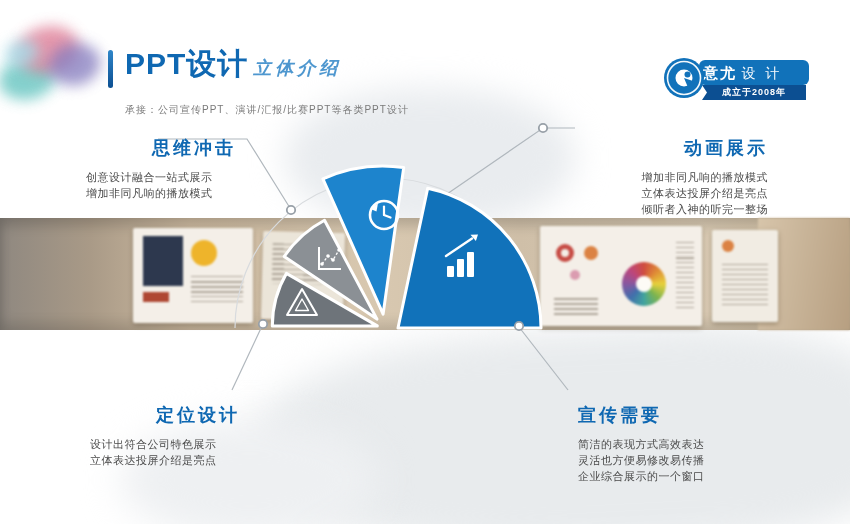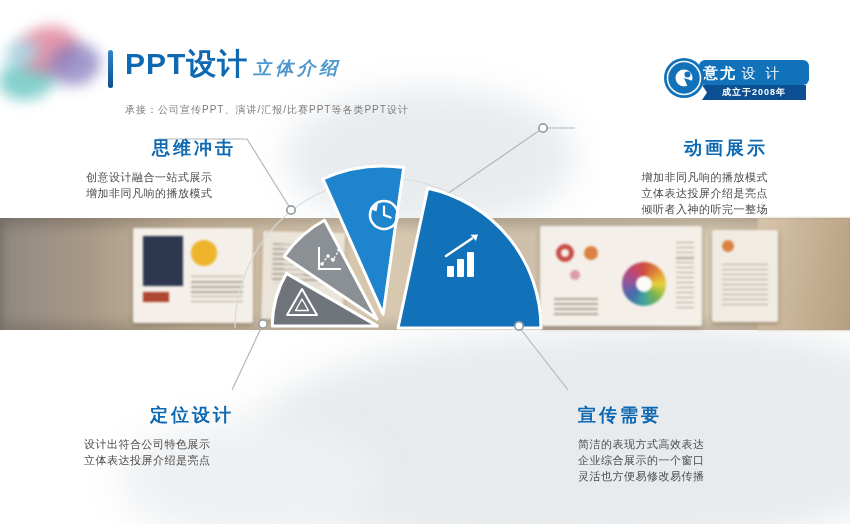--- a/index.html
+++ b/index.html
@@ -67,21 +67,21 @@
 
   
   .fan-svg { position:absolute; left:0; top:0; z-index:4; pointer-events:none; }
 
   
   .sec { position:absolute; z-index:6; }
   .sec-title { font-size:18px; font-weight:bold; color:var(--heading-blue,#0f68b2); letter-spacing:3px; margin-bottom:9px;margin-top:22px; }
   .sec-line { font-size:11px; color:var(--body-text,#4a4a4a); line-height:16px; letter-spacing:.5px; }
   .sec.tl { left:86px; top:114px; width:150px; }
   .sec.tr { left:578px; top:114px; width:190px;text-align:right; }
-  .sec.bl { left:84px; top:381px; width:150px; }
+  .sec.bl { left:90px; top:381px; width:150px; }
   .sec.br { left:578px; top:381px; width:190px; }
   .sec.tl .sec-title, .sec.bl .sec-title { text-align:right; }
 </style>
 </head>
 <body>
 
 <div id="stage">
 
   <div class="blob blob-center"></div>
   <div class="blob blob-bottom"></div>
@@ -215,17 +215,17 @@
 
   <div class="sec bl">
     <div class="sec-title">定位设计</div>
     <div class="sec-line">设计出符合公司特色展示</div>
     <div class="sec-line">立体表达投屏介绍是亮点</div>
   </div>
 
   <div class="sec br">
     <div class="sec-title">宣传需要</div>
     <div class="sec-line">简洁的表现方式高效表达</div>
+    <div class="sec-line">灵活也方便易修改易传播</div>
     <div class="sec-line">企业综合展示的一个窗口</div>
-    <div class="sec-line">灵活也方便易修改易传播</div>
   </div>
 
 </div>
 
 </body></html>

